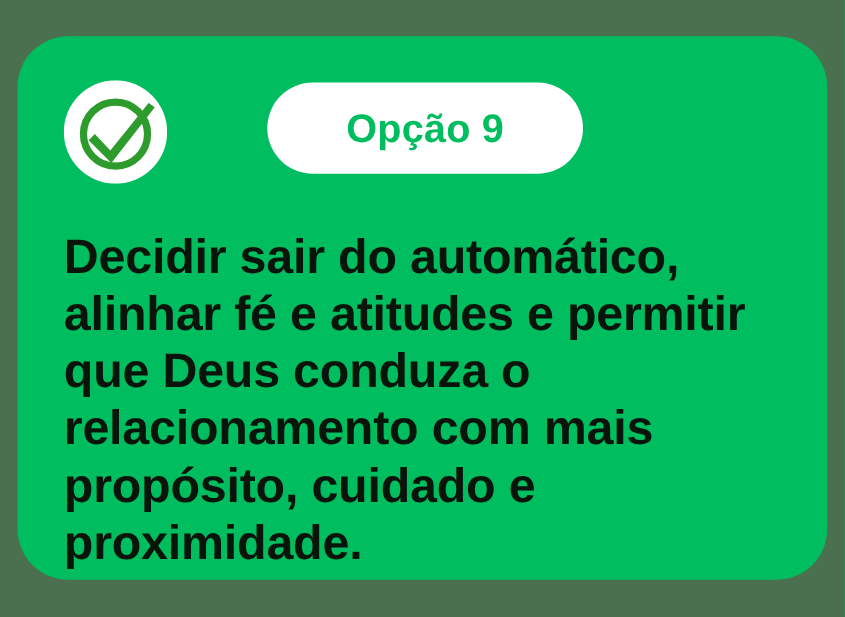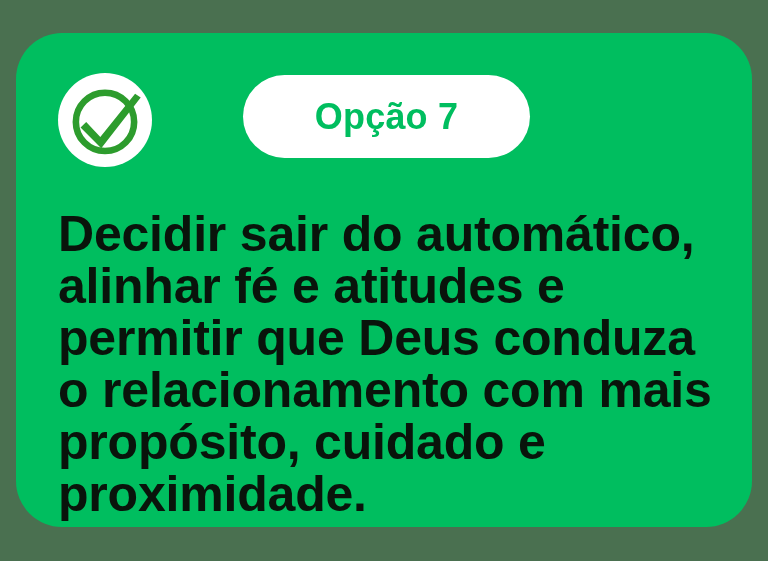--- a/index.html
+++ b/index.html
@@ -79,21 +79,21 @@
   .card-body {
     position: absolute;
     left: 42px;
     top: 175px;
     width: 672px;
   }
 
   .body-text {
     margin: 0;
     color: #09140b;
-    font-size: 50px;
+    font-size: 44px;
     font-weight: bold;
     line-height: 52px;
     letter-spacing: -0.2px;
     font-family: "Liberation Sans", "DejaVu Sans", sans-serif;
   }
 </style>
 </head>
 <body>
 
 <div id="stage">
@@ -102,21 +102,21 @@
 
     <div class="card-header">
 
       <svg class="check-badge-icon" viewBox="0 0 100 100" aria-hidden="true">
         <circle cx="50" cy="50" r="50" fill="#ffffff"></circle>
         <circle cx="50" cy="52" r="31" fill="none" stroke="#2d9c2d" stroke-width="7"></circle>
         <path d="M30 52 L45 68 L82 22 L88 26 L46 80 L24 58 Z" fill="#2d9c2d"></path>
       </svg>
 
       <div class="option-pill">
-        <span class="option-pill-label">Opção 7</span>
+        <span class="option-pill-label">Opção 9</span>
       </div>
 
     </div>
 
     <div class="card-body">
       <p class="body-text">Decidir sair do automático, alinhar fé e atitudes e permitir que Deus conduza o relacionamento com mais propósito, cuidado e proximidade.</p>
     </div>
 
   </div>
 

